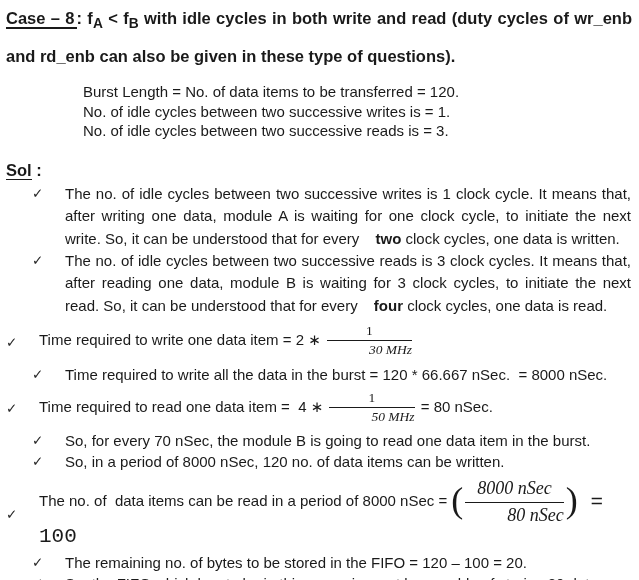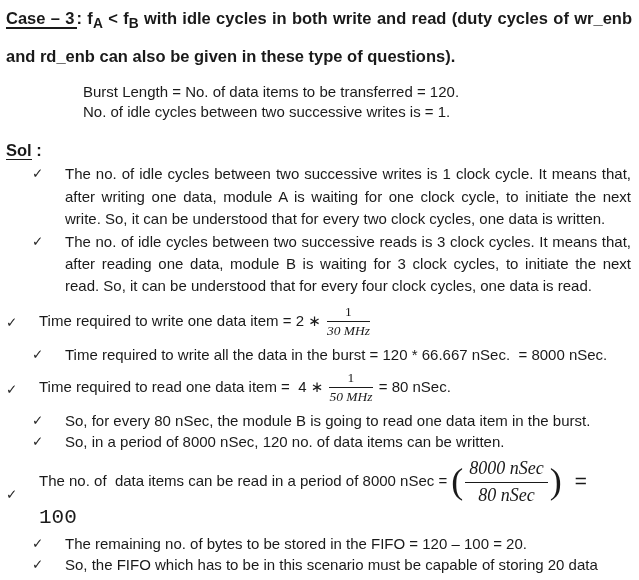--- a/index.html
+++ b/index.html
@@ -24,59 +24,60 @@
   .sol-lbl { border-bottom: 1.8px solid #1a1a1a; }
 
   
   .bullets { margin-top: 3px; }
   .bullet { display: flex; align-items: flex-start; margin-left: 26px; font-size: 15px; }
   .bullet.math { align-items: center; }
   .check { width: 33px; flex: none; font-size: 13.5px; color: #2a2a2a; padding-top: 2px; }
   .btext { flex: 1; line-height: 21px; padding-right: 1px; }
   .just { text-align: justify; line-height: 22.4px; }
   .pre-sp { white-space: pre-wrap; }
-  b { font-weight: 400; }
+  b { font-weight: 700; margin-left: 12px; }
 
   
   .bullet.math .btext { line-height: 1; padding: 3px 0; }
   .m3 { margin: 3px 0 2px 0; }
   .m5 { margin: 2px 0; }
   .m8 { margin: 3px 0 2px 0; }
   .frac {
     display: inline-block; vertical-align: middle; text-align: center;
     font-family: "Liberation Serif", serif; font-size: 13.5px; line-height: 1.2;
     margin: 0 2px;
   }
   .frac .num { display: block; border-bottom: 1.2px solid #1a1a1a; padding: 0 3px 1px 3px; }
-  .frac .den { display: block; font-style: italic; padding-top: 1px; }
+  .frac .den { display: block; font-style: italic; padding-top: 1px; margin-left: 42px; }
   .bigfrac { font-size: 18px; }
   .bigfrac .num { font-style: italic; padding: 0 4px 2px 4px; }
   .bigfrac .den { padding-top: 2px; }
   .bigparen {
     font-family: "Liberation Serif", serif; font-size: 36px; font-weight: 400;
     vertical-align: middle; line-height: 0; position: relative; top: -2px;
   }
   .result {
     font-family: Liberation Mono, monospace; font-size: 21px;
     vertical-align: middle; white-space: pre-wrap;
   }
 </style>
 </head>
 <body>
 
 <div class="doc">
 
   <div class="title">
-    <div class="title-l1"><span class="u-case">Case – 3</span><span>: f</span><sub>A</sub><span class="pre-sp"> &lt; f</span><sub>B</sub><span class="pre-sp"> with idle cycles in both write and read (duty cycles of wr_enb</span></div>
+    <div class="title-l1"><span class="u-case">Case – 8</span><span>: f</span><sub>A</sub><span class="pre-sp"> &lt; f</span><sub>B</sub><span class="pre-sp"> with idle cycles in both write and read (duty cycles of wr_enb</span></div>
     <div>and rd_enb can also be given in these type of questions).</div>
   </div>
 
   <div class="given">
     <div>Burst Length = No. of data items to be transferred = 120.</div>
     <div>No. of idle cycles between two successive writes is = 1.</div>
+    <div>No. of idle cycles between two successive reads is = 3.</div>
   </div>
 
   <div class="sol"><span class="sol-lbl">Sol</span><span class="pre-sp"> :</span></div>
 
   <div class="bullets">
 
     <div class="bullet">
       <span class="check">✓</span>
       <div class="btext just"><span>The no. of idle cycles between two successive writes is 1 clock cycle. It means that, after writing one data, module A is waiting for one clock cycle, to initiate the next write. So, it can be understood that for every </span><b>two</b><span> clock cycles, one data is written.</span></div>
     </div>
@@ -96,21 +97,21 @@
       <div class="btext pre-sp">Time required to write all the data in the burst = 120 * 66.667 nSec.  = 8000 nSec.</div>
     </div>
 
     <div class="bullet math m5">
       <span class="check">✓</span>
       <div class="btext"><span class="pre-sp">Time required to read one data item =  4 ∗ </span><span class="frac"><span class="num">1</span><span class="den">50 MHz</span></span><span class="pre-sp"> = 80 nSec.</span></div>
     </div>
 
     <div class="bullet">
       <span class="check">✓</span>
-      <div class="btext">So, for every 80 nSec, the module B is going to read one data item in the burst.</div>
+      <div class="btext">So, for every 70 nSec, the module B is going to read one data item in the burst.</div>
     </div>
 
     <div class="bullet">
       <span class="check">✓</span>
       <div class="btext">So, in a period of 8000 nSec, 120 no. of data items can be written.</div>
     </div>
 
     <div class="bullet math m8">
       <span class="check">✓</span>
       <div class="btext"><span class="pre-sp">The no. of  data items can be read in a period of 8000 nSec = </span><span class="bigparen">(</span><span class="frac bigfrac"><span class="num">8000 nSec</span><span class="den">80 nSec</span></span><span class="bigparen">)</span><span class="result"> = 100</span></div>

